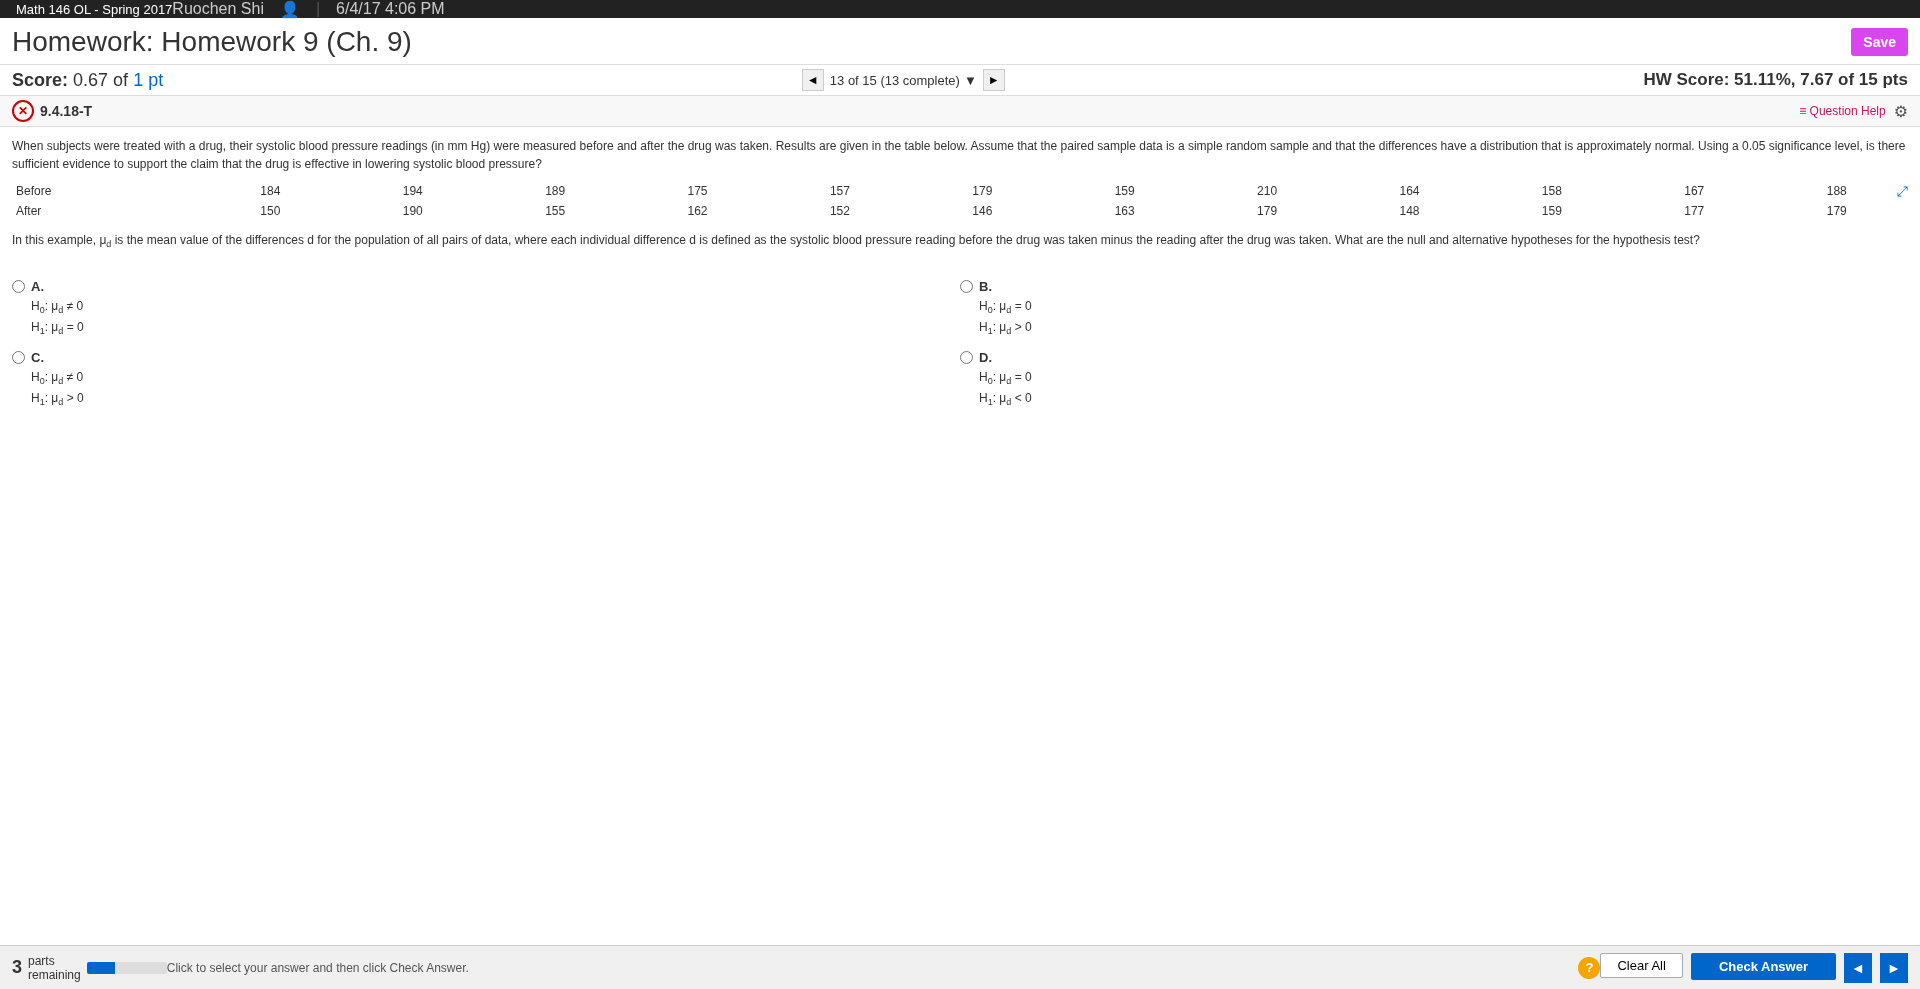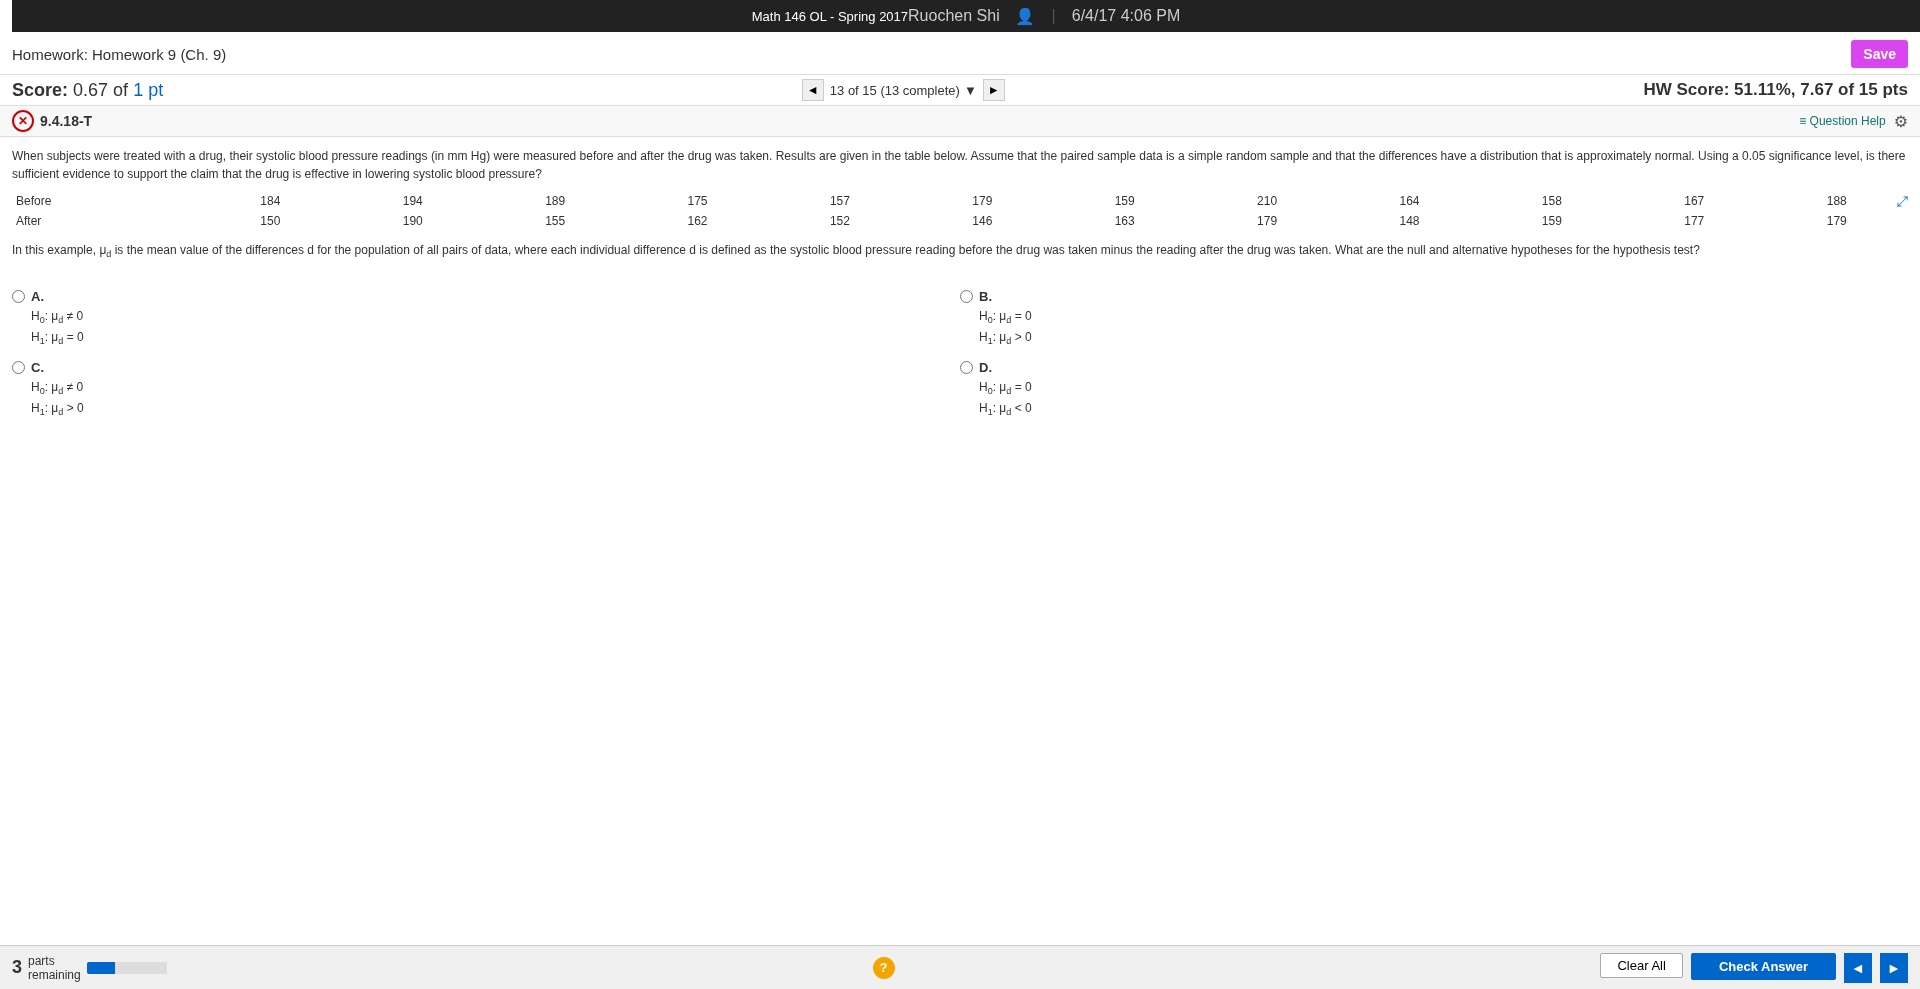--- a/index.html
+++ b/index.html
@@ -4,37 +4,36 @@
   <style>
     * { margin: 0; padding: 0; box-sizing: border-box; }
     body { font-family: Arial, sans-serif; font-size: 13px; background: #fff; color: #333; }
 
     
     #top-bar {
       background: #222;
       color: #fff;
       display: flex;
       align-items: center;
-      justify-content: center;
+      justify-content: flex-start;
       padding: 5px 16px;
-      height: 32px;
-      margin-left: 12px;
+      height: 18px;
     }
     #top-bar .user-info { font-size: 16px; color: #ccc; display: flex; align-items: center; gap: 16px; }
     #top-bar .divider { color: #555; }
 
     
     #hw-title-row {
       display: flex;
       align-items: center;
       justify-content: space-between;
       padding: 8px 12px 6px 12px;
       border-bottom: 1px solid #ddd;
     }
-    #hw-title-row h1 { font-size: 15px; font-weight: normal; color: #333; }
+    #hw-title-row h1 { font-size: 28px; font-weight: normal; color: #333; }
     #save-button {
       background: #d946ef;
       color: #fff;
       border: none;
       padding: 6px 12px;
       font-size: 14px;
       font-weight: bold;
       border-radius: 3px;
       cursor: pointer;
     }
@@ -68,21 +67,21 @@
     #question-header {
       display: flex;
       align-items: center;
       justify-content: space-between;
       padding: 4px 12px;
       border-bottom: 1px solid #ddd;
       background: #f8f8f8;
     }
     #question-header .q-id { display: flex; align-items: center; gap: 6px; font-weight: bold; font-size: 14px; }
     #question-header .q-actions { display: flex; align-items: center; gap: 8px; }
-    #question-header .q-help { color: #0f766e; font-size: 12px; cursor: pointer; margin-left: 24px; }
+    #question-header .q-help { color: #be185d; font-size: 12px; cursor: pointer; margin-left: 24px; }
     #question-header .q-gear { font-size: 16px; cursor: pointer; color: #555; }
 
     
     .q-icon {
       width: 22px; height: 22px;
       border-radius: 50%;
       border: 2px solid #cc0000;
       display: flex; align-items: center; justify-content: center;
       font-size: 12px; color: #cc0000; font-weight: bold;
     }
@@ -383,20 +382,21 @@
     <span style="font-size:18px; font-weight:bold;">3</span>
     <div>
       <div style="font-size:12px;">parts</div>
       <div style="font-size:12px;">remaining</div>
     </div>
     <div class="progress-bar-container">
       <div class="progress-bar-fill"></div>
     </div>
   </div>
 
+  <div class="click-hint">Click to select your answer and then click Check Answer.</div>
 
   <div>
     <div class="help-icon">?</div>
   </div>
 
   <div class="center-actions">
     <button class="clear-btn">Clear All</button>
     <button class="check-btn">Check Answer</button>
     <button class="nav-arrow-btn">◄</button>
     <button class="nav-arrow-btn">►</button>

